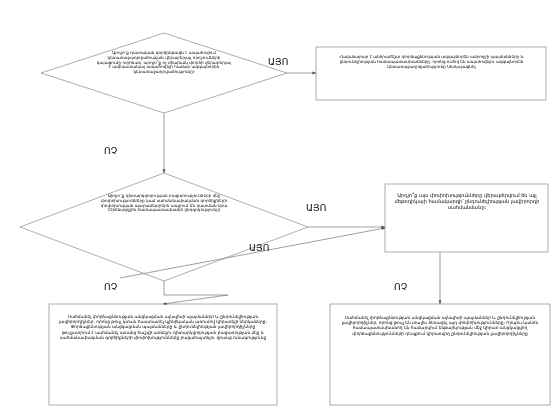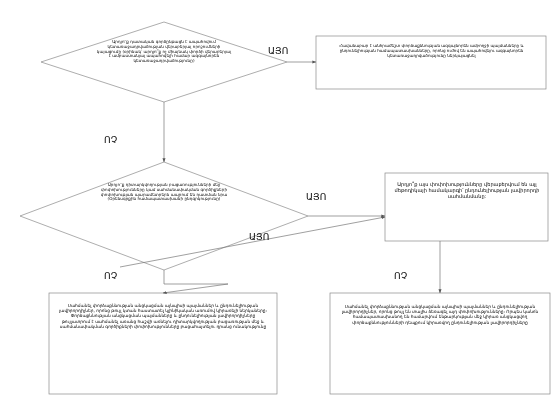--- a/index.html
+++ b/index.html
@@ -12,21 +12,21 @@
     height: 416px;
     position: relative;
     overflow: hidden;
     font-family: "DejaVu Sans", "Liberation Sans", sans-serif;
     color: #000000;
   }
 
   #flow-root {
     position: absolute;
     left: 0;
-    top: 1px;
+    top: 12px;
     width: 556px;
     height: 310px;
     text-decoration: underline;
   }
 
   
   #flow-svg {
     position: absolute;
     left: 0;
     top: 0;

